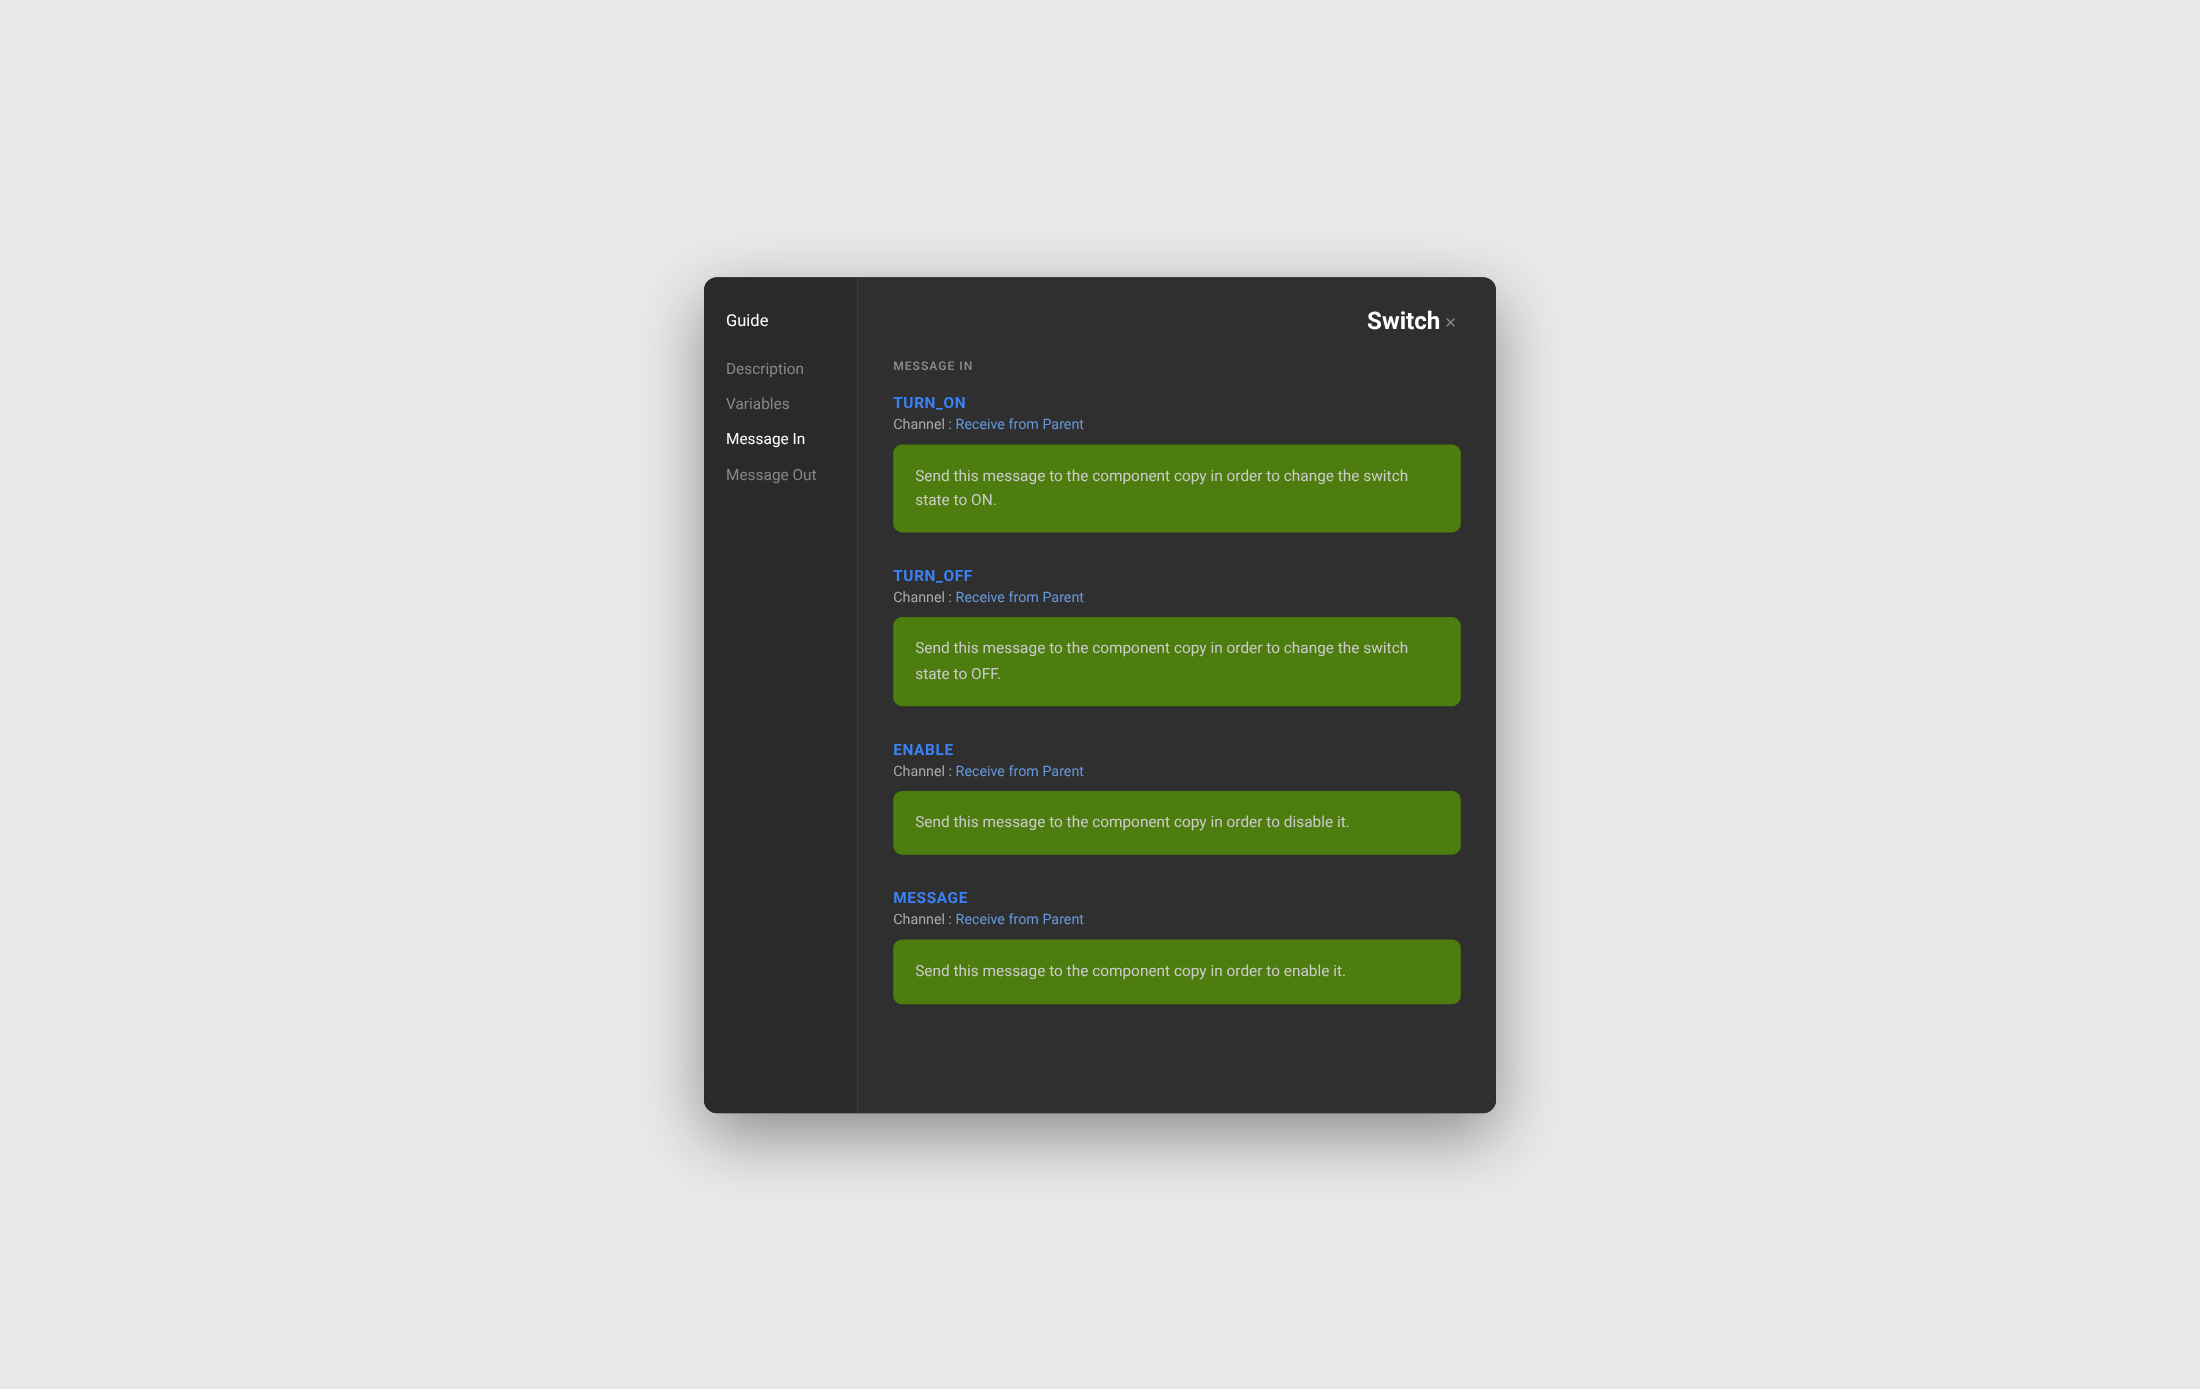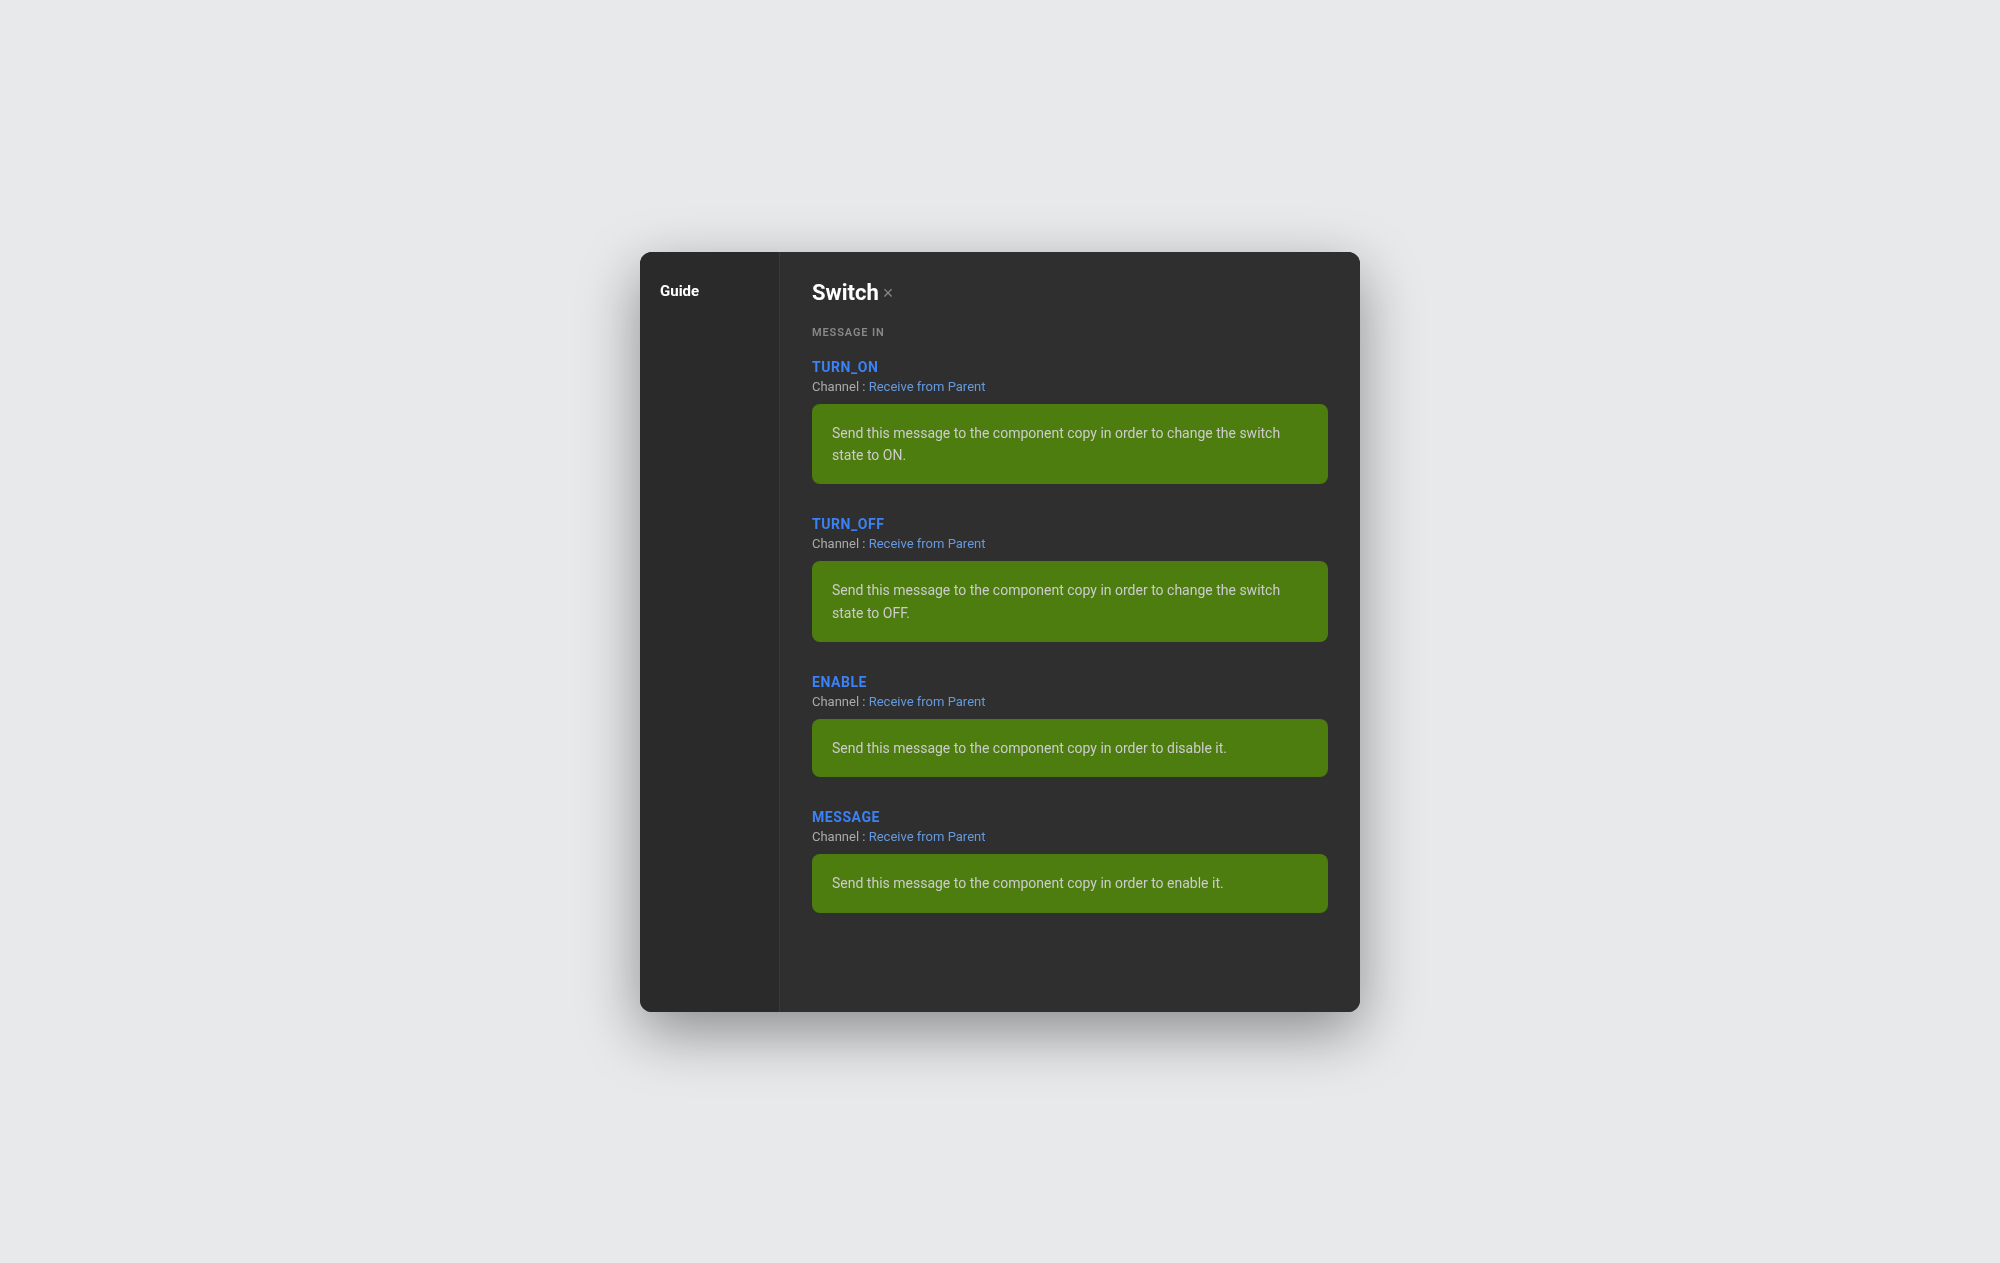--- a/index.html
+++ b/index.html
@@ -27,21 +27,21 @@
       width: 140px;
       background: #2a2a2a;
       padding: 30px 0;
       border-right: 1px solid #3a3a3a;
       flex-shrink: 0;
     }
 
     .sidebar-title {
       color: #ffffff;
       font-size: 15px;
-      font-weight: 700;
+      font-weight: 400;
       padding: 0 20px 20px 20px;
     }
 
     .sidebar-nav {
       display: flex;
       flex-direction: column;
     }
 
     .sidebar-nav-item {
       padding: 8px 20px;
@@ -58,21 +58,21 @@
     .main-content {
       flex: 1;
       background: #2f2f2f;
       display: flex;
       flex-direction: column;
     }
 
     .main-header {
       display: flex;
       align-items: center;
-      justify-content: flex-start;
+      justify-content: flex-end;
       padding: 28px 32px 20px 32px;
     }
 
     .main-title {
       color: #ffffff;
       font-size: 22px;
       font-weight: 700;
     }
 
     .close-button {
@@ -135,20 +135,27 @@
       font-size: 14px;
       line-height: 1.6;
     }
   </style>
 </head>
 <body>
 
 <div class="dialog">
   <div class="sidebar">
     <div class="sidebar-title">Guide</div>
+    <nav class="sidebar-nav">
+
+    <div class="sidebar-nav-item">Description</div>
+        <div class="sidebar-nav-item">Variables</div>
+        <div class="sidebar-nav-item active">Message In</div>
+        <div class="sidebar-nav-item">Message Out</div>
+      </nav>
   </div>
 
   <div class="main-content">
     <div class="main-header">
       <h1 class="main-title">Switch</h1>
       <button class="close-button">×</button>
     </div>
     <div class="main-body">
       <div class="section-label">MESSAGE IN</div>
       <div id="messages-container">

